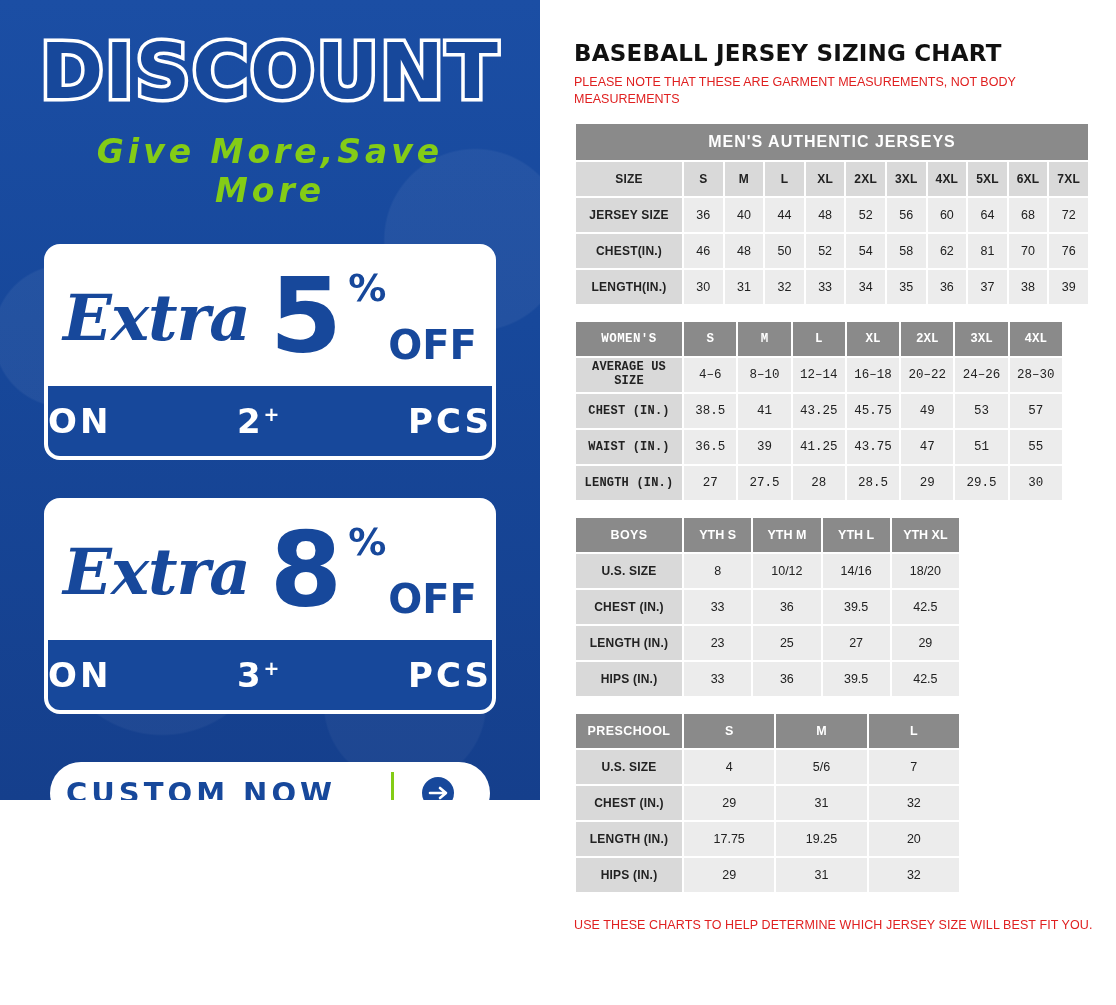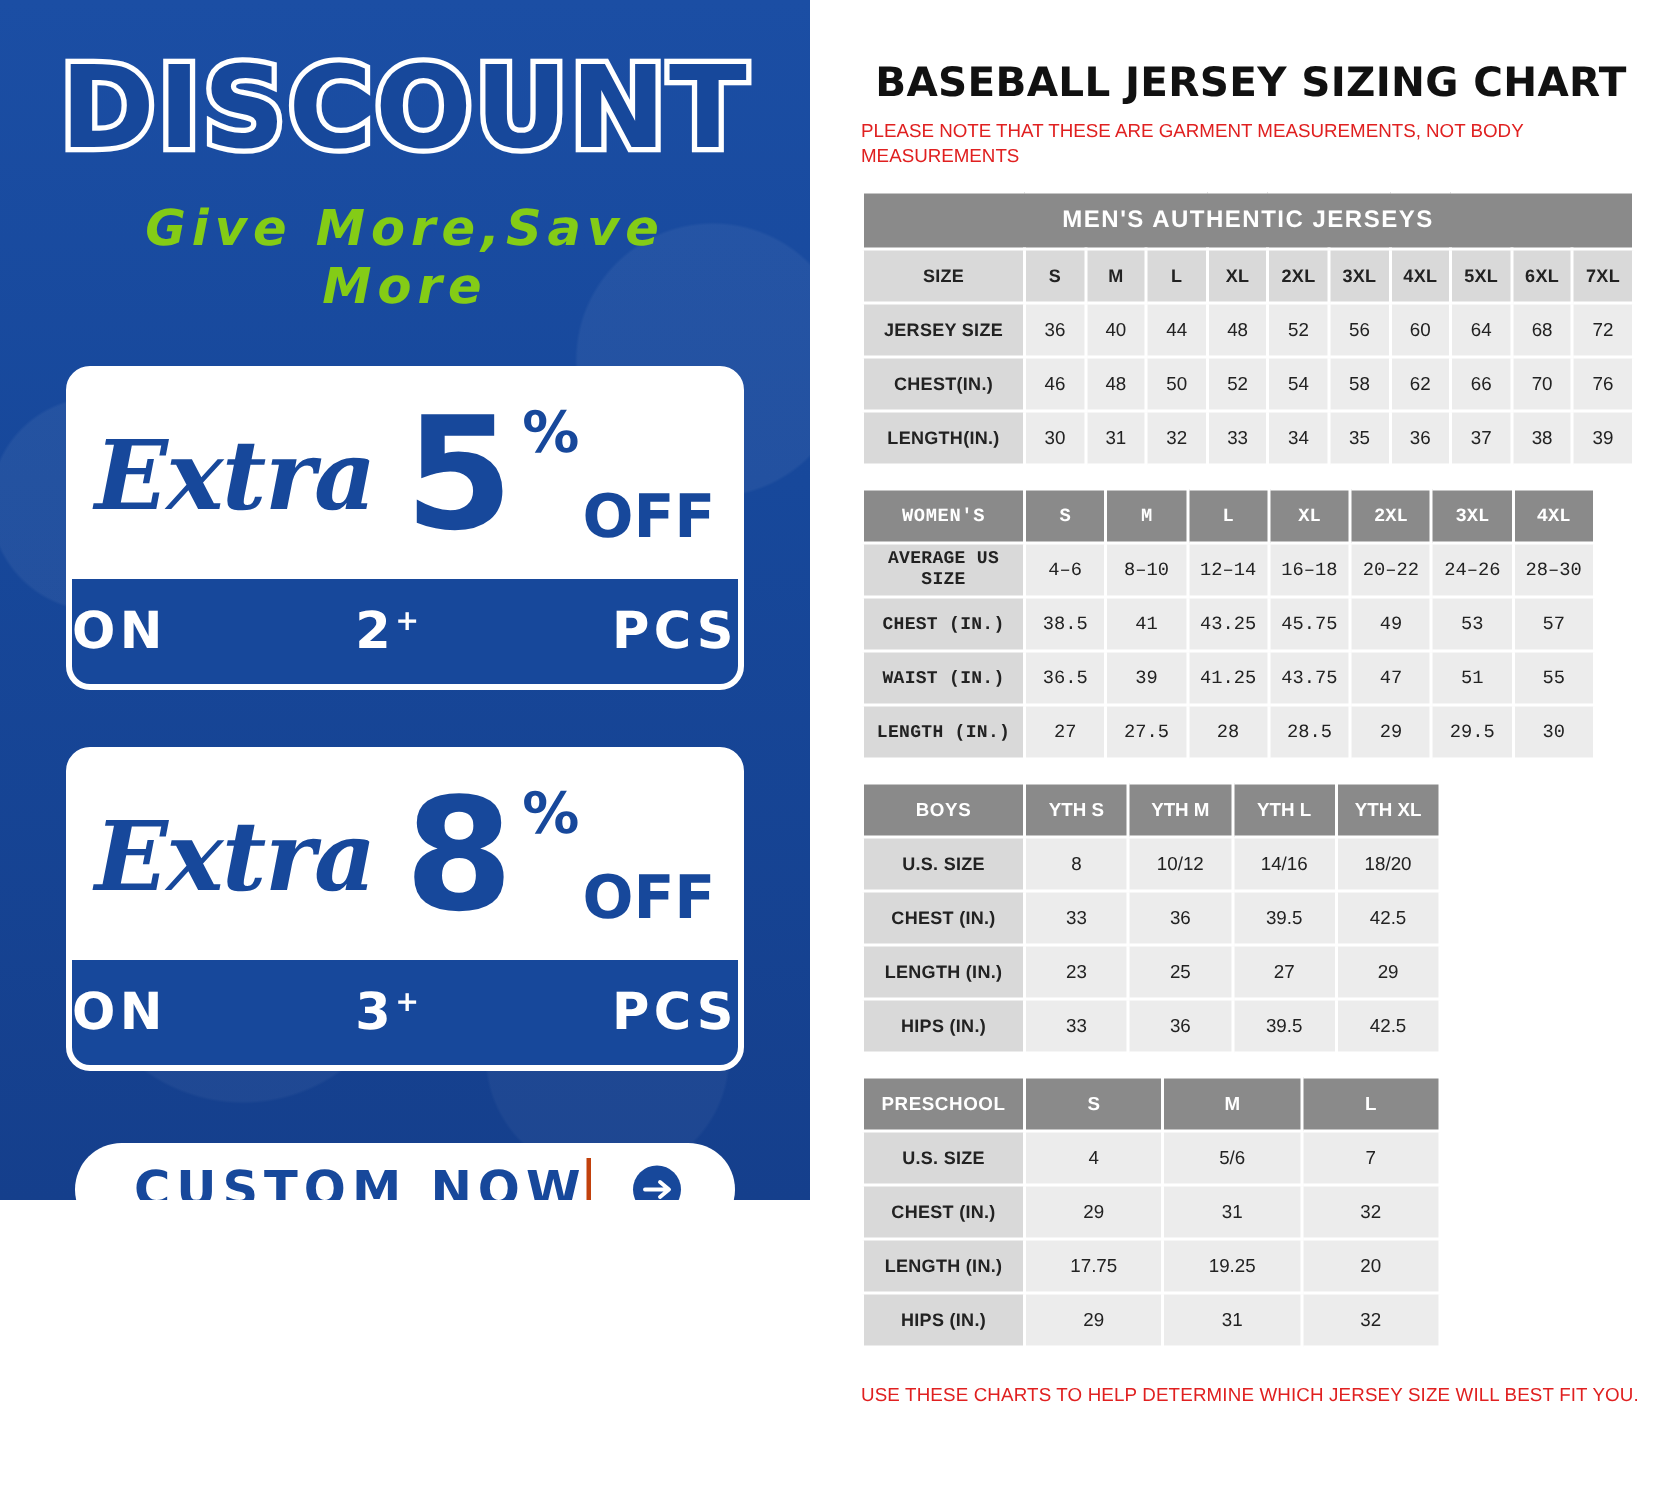--- a/index.html
+++ b/index.html
@@ -146,27 +146,27 @@
     background: #ffffff;
     border-radius: 34px;
     display: flex;
     align-items: center;
     justify-content: space-between;
     padding: 0 8px 0 0;
     cursor: pointer;
   }
   .custom-btn-label {
     flex: 1;
-    text-align: right;
+    text-align: left;
     color: #17489b;
     font-family: "DejaVu Sans", sans-serif;
     font-weight: 700;
-    font-size: 33px;
+    font-size: 29px;
     letter-spacing: 4px;
-    border-right: 3px solid #c2410c;
+    border-right: 3px solid #84cc16;
     height: 42px;
     line-height: 42px;
     margin-left: 16px;
   }
   .custom-arrow {
     width: 88px;
     display: flex;
     align-items: center;
     justify-content: center;
   }
@@ -177,25 +177,24 @@
     position: absolute;
     left: 540px; top: 0;
     width: 576px;
     height: 1005px;
     background: #ffffff;
     padding: 40px 22px 0 34px;
   }
   .chart-title {
     font-family: "DejaVu Sans", sans-serif;
     font-weight: 700;
-    font-size: 27px;
+    font-size: 23px;
     color: #111111;
     letter-spacing: 0.2px;
     white-space: nowrap;
-    text-align: center;
   }
   .chart-note {
     margin-top: 8px;
     color: #e02020;
     font-size: 12.5px;
     line-height: 1.35;
     max-width: 516px;
   }
 
   table.size {
@@ -361,21 +360,21 @@
         </tr>
         <tr>
           <td class="label">CHEST(IN.)</td>
           <td>46</td>
           <td>48</td>
           <td>50</td>
           <td>52</td>
           <td>54</td>
           <td>58</td>
           <td>62</td>
-          <td>66</td>
+          <td>81</td>
           <td>70</td>
           <td>76</td>
         </tr>
         <tr>
           <td class="label">LENGTH(IN.)</td>
           <td>30</td>
           <td>31</td>
           <td>32</td>
           <td>33</td>
           <td>34</td>

